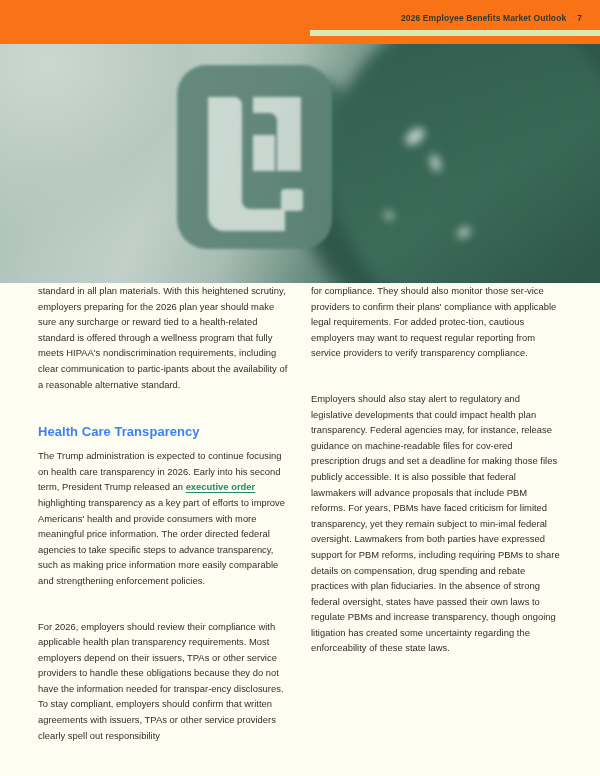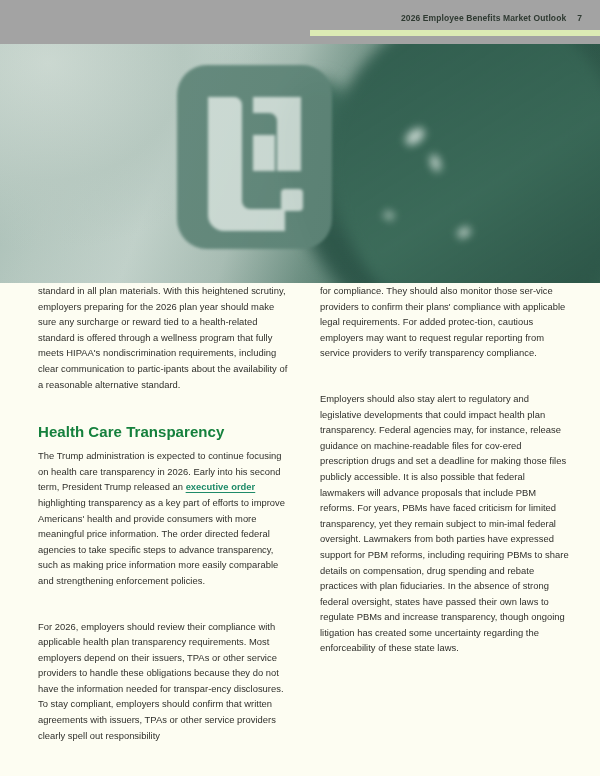--- a/index.html
+++ b/index.html
@@ -16,21 +16,21 @@
     position: relative;
   }
 
   
   .page-header {
     position: absolute;
     top: 0;
     left: 0;
     width: 600px;
     height: 44px;
-    background: #a3a3a3;
+    background: #f97316;
   }
   .header-rule {
     position: absolute;
     left: 310px;
     top: 30px;
     width: 290px;
     height: 6px;
     background: #dcebb4;
   }
   .header-title-row {
@@ -150,38 +150,38 @@
     width: 600px;
     height: 493px;
     padding: 0;
   }
   .col {
     position: absolute;
     top: 0;
     width: 250px;
   }
   .col-left  { left: 38px; }
-  .col-right { left: 311px; margin-left: 9px; }
+  .col-right { left: 311px; }
 
   p.body-text {
     margin: 0 0 18px 0;
     font-size: 9.4px;
     line-height: 15.6px;
     color: #2f2f2b;
     text-align: left;
     letter-spacing: 0.02px;
   }
   p.gap-large { margin-bottom: 30px; }
 
   h2.section-heading {
     margin: 6px 0 7px 0;
-    font-size: 15px;
+    font-size: 13px;
     line-height: 19px;
     font-weight: bold;
-    color: #15803d;
+    color: #3b82f6;
     letter-spacing: 0.05px;
   }
 
   a.inline-link {
     color: #1e8a68;
     text-decoration: underline;
     text-underline-offset: 1.5px;
     font-weight: bold;
   }
 </style>

